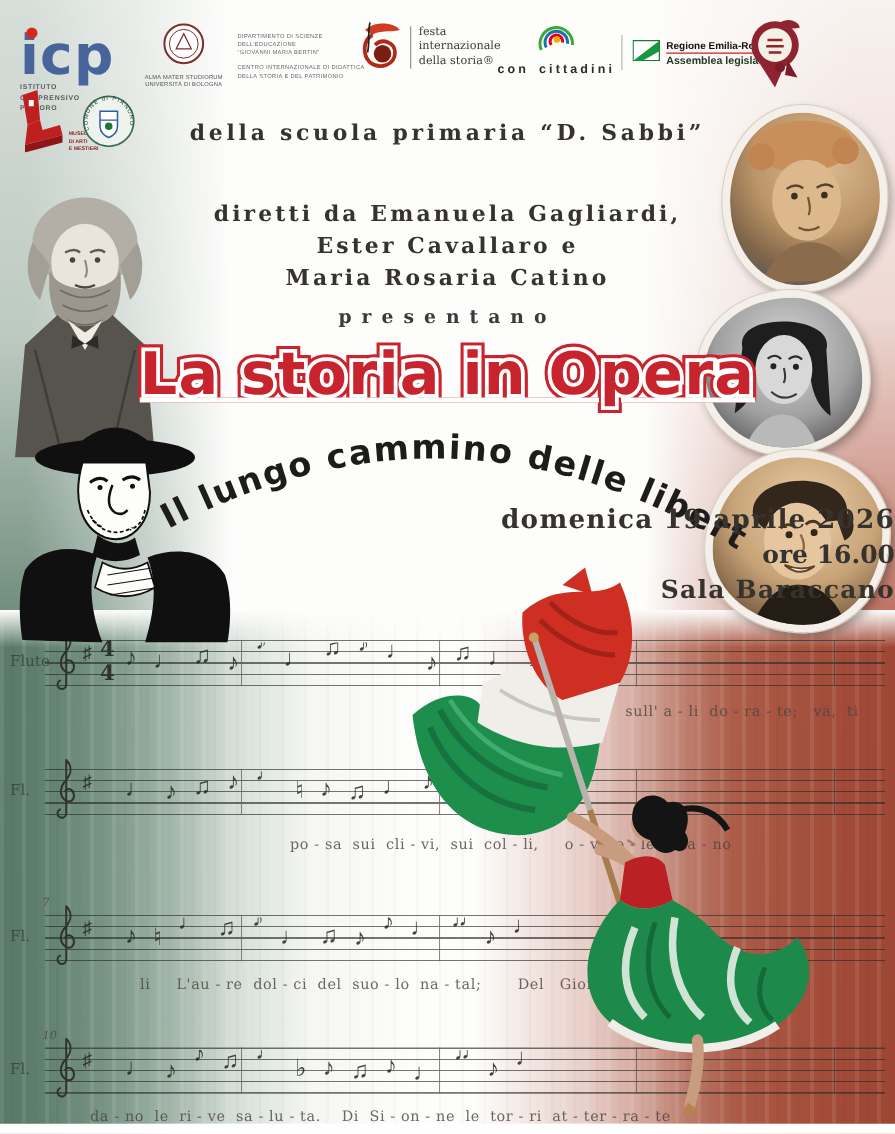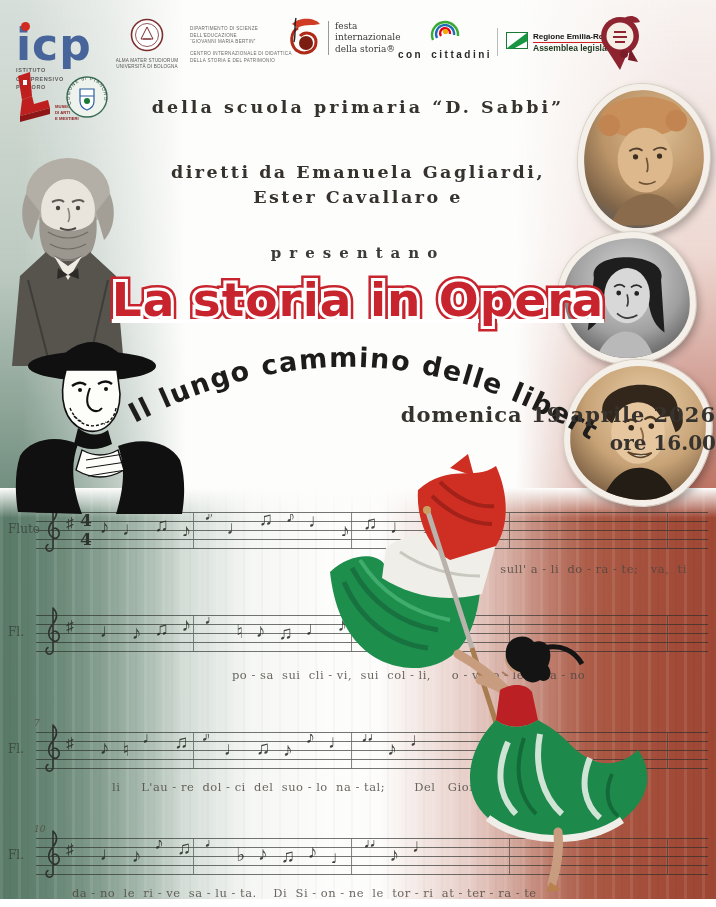--- a/index.html
+++ b/index.html
@@ -393,35 +393,37 @@
     <path d="M250 430 l12 8 l-16 2 Z" fill="#b8814f"></path>
   </svg>
 
   <div class="intro serifbold">
     <div>della scuola primaria “D. Sabbi”</div>
   </div>
 
   <div class="directors serifbold">
     <div>diretti da Emanuela Gagliardi,</div>
     <div>Ester Cavallaro e</div>
+    <div>Maria Rosaria Catino</div>
   </div>
 
   <div class="presents serifbold">presentano</div>
 
   <div class="title-wrap">
     <div class="title-layer title-back">La storia in Opera</div>
     <div class="title-layer title-front">La storia in Opera</div>
   </div>
 
   <svg class="subtitle-svg" width="520" height="132" viewBox="0 0 520 132">
     <defs>
         <path id="arc" d="M 28 106 Q 260 -22 492 118" fill="none"></path>
       </defs>
     <text><textPath href="#arc" startOffset="2%">Il lungo cammino delle libertà</textPath></text>
   </svg>
 
   <div class="when serifbold">
     <div class="d1">domenica 19 aprile 2026</div>
     <div class="d2">ore 16.00</div>
+    <div class="d3">Sala Baraccano</div>
   </div>
 
   <div class="page-bottom"></div>
 </div>
 
 </body></html>

